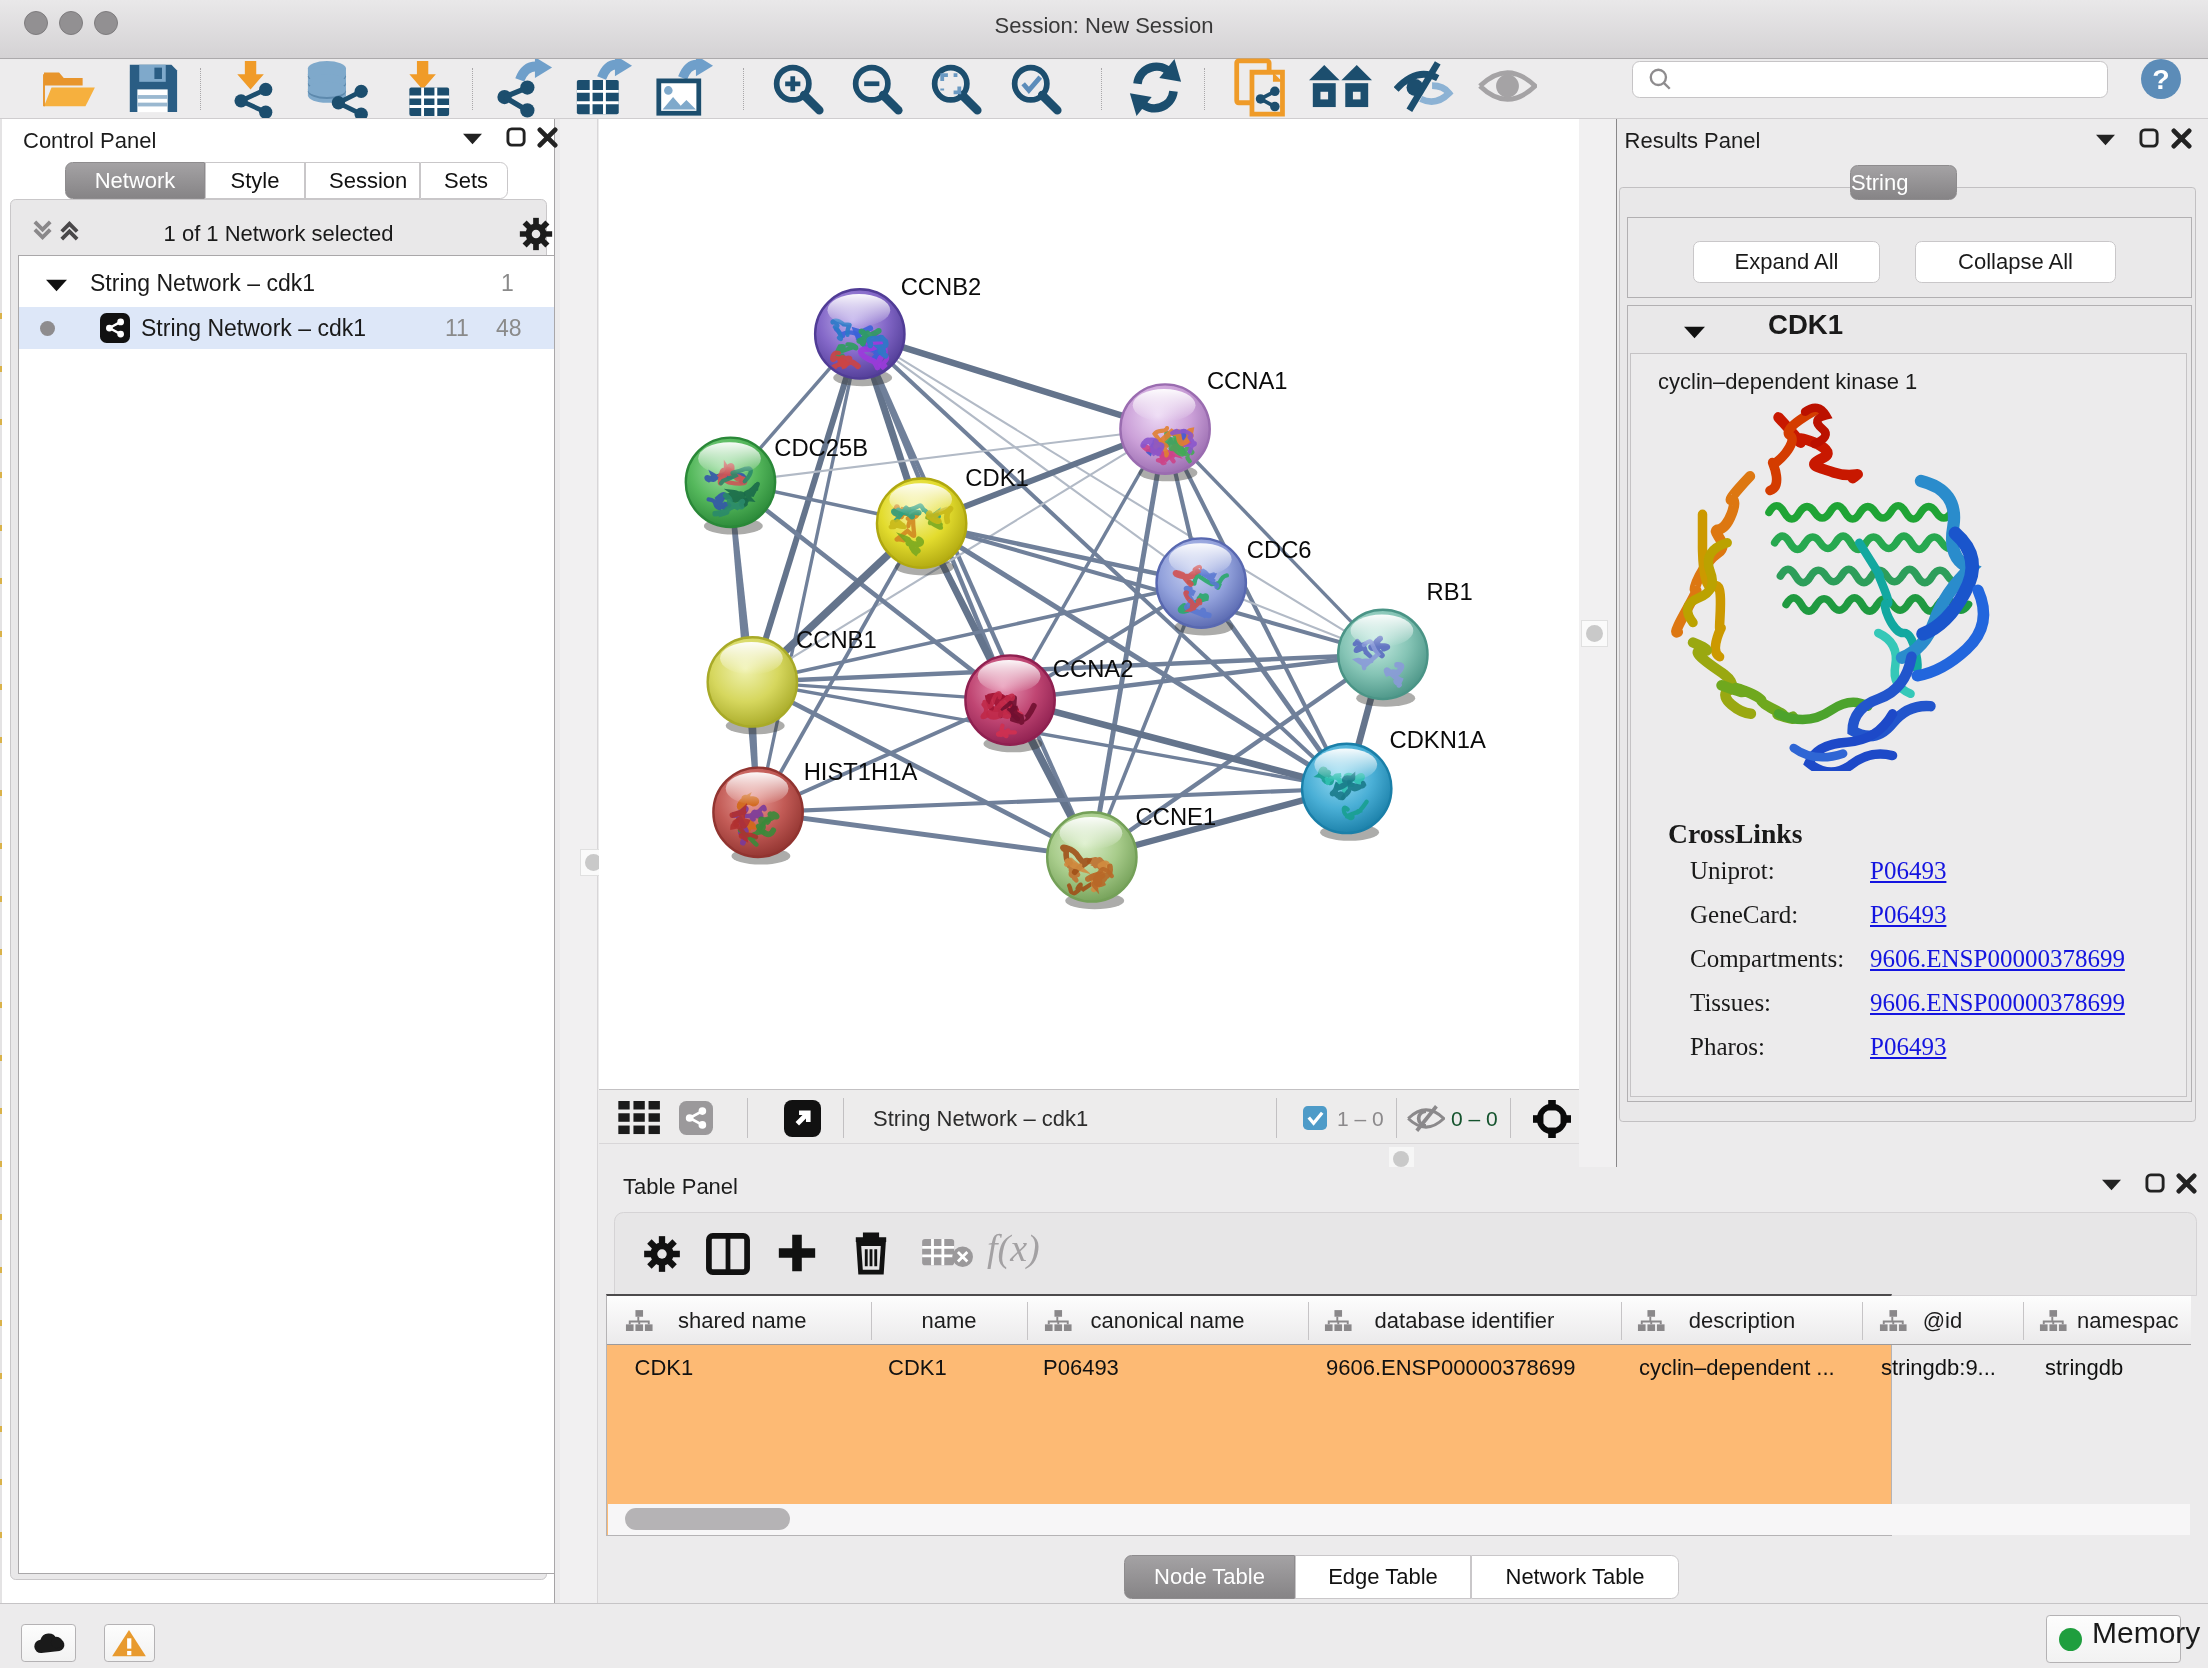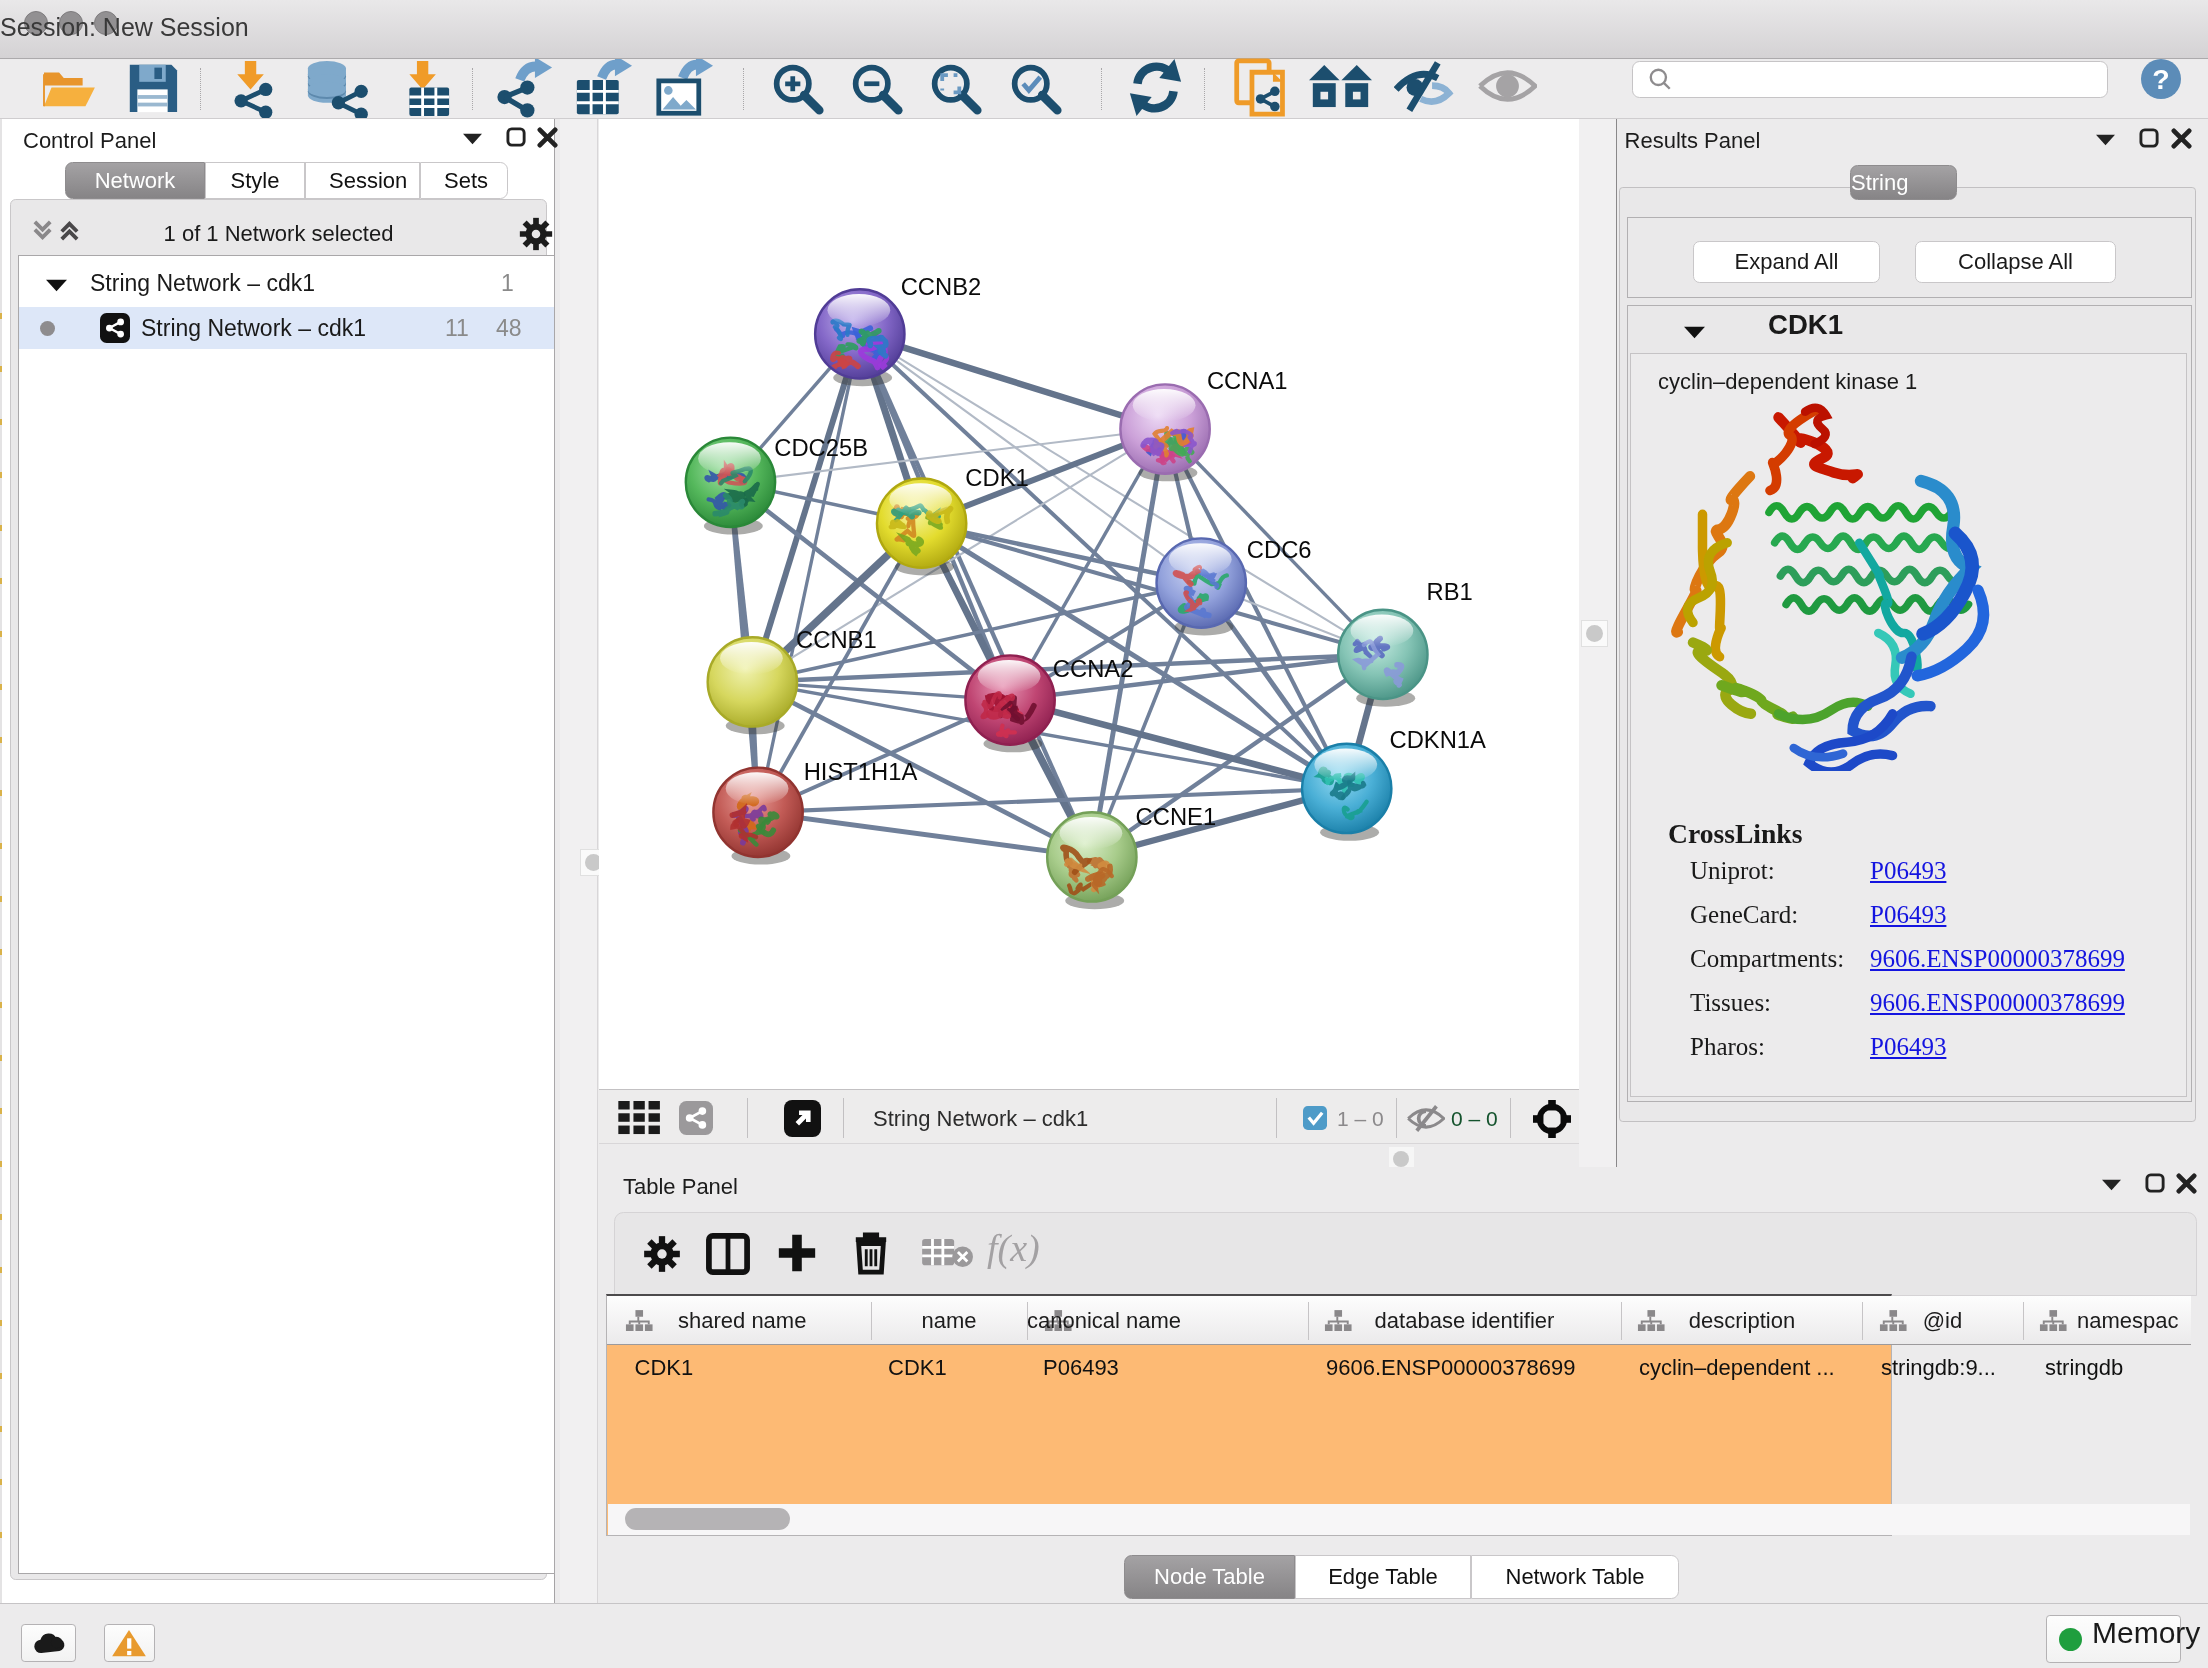--- a/index.html
+++ b/index.html
@@ -1,20 +1,20 @@
 <!DOCTYPE html>
 <html style="font-size:15px"><head><meta charset="utf-8">
 <style>
 *{margin:0;padding:0;box-sizing:border-box}
 html,body{width:2208px;height:1668px;overflow:hidden}
 body{font-family:"Liberation Sans",sans-serif;background:#ecebec;position:relative;color:#1a1a1a}
 .abs{position:absolute}
 #titlebar{left:0;top:0;width:2208px;height:59px;background:linear-gradient(#e9e8e9,#d4d2d4);border-bottom:1px solid #acaaac}
 .tl{position:absolute;top:10.5px;width:24px;height:24px;border-radius:50%;background:#929092;border:1px solid #7e7c7e}
-#wtitle{position:absolute;top:13.3px;left:0;width:2208px;text-align:left;font-size:25px;color:#393939}
+#wtitle{position:absolute;top:13.3px;left:0;width:2208px;text-align:center;font-size:22px;color:#393939}
 #toolbar{left:0;top:60px;width:2208px;height:59px;background:#edecED;border-bottom:1px solid #cfcdcf}
 .tsep{position:absolute;top:68px;height:42px;width:0;border-left:1.9px dotted #a9a7a9}
 #searchbox{position:absolute;left:1632px;top:61px;width:476px;height:37px;background:#fff;border:1.9px solid #c6c4c6;border-radius:7.6px}
 
 .ptitle{font-size:22px;color:#1c1c1c}
 #cpanel{left:2px;top:119px;width:553px;height:1484px;background:#ffffff;border-right:1.9px solid #a5a3a5}
 #leftstrip{left:0;top:119px;width:7.6px;height:1484px;background:#e4e3e4}
 #ydash{left:0;top:266px;width:2.9px;height:1274px;background:repeating-linear-gradient(rgba(0,0,0,0) 0 47px,#d9b24a 47px 53px)}
 .tabrow{position:absolute;display:flex}
 .tab{height:37px;line-height:35px;padding:0 23px;font-size:22px;background:#fff;border:1px solid #c9c7c9;color:#111;text-align:center}
@@ -719,21 +719,21 @@
     <div class="hlab" style="left:264px;width:156px;text-align:center">name</div>
     <svg class="hicon" style="left:437px" width="28.5" height="27" viewBox="0 0 30 28">
         <g fill="#8a888a">
           <rect x="11" y="2" width="8" height="7"></rect>
           <rect x="1" y="17" width="8" height="7"></rect>
           <rect x="11" y="17" width="8" height="7"></rect>
           <rect x="21" y="17" width="8" height="7"></rect>
           <path d="M14 9 v5 M5 17 v-3 h20 v3 M15 14 v3" stroke="#8a888a" stroke-width="2" fill="none"></path>
         </g>
       </svg>
-    <div class="hlab" style="left:420px;width:281px;">canonical name</div>
+    <div class="hlab" style="left:420px;width:281px;text-align:center">canonical name</div>
     <svg class="hicon" style="left:717px" width="28.5" height="27" viewBox="0 0 30 28">
         <g fill="#8a888a">
           <rect x="11" y="2" width="8" height="7"></rect>
           <rect x="1" y="17" width="8" height="7"></rect>
           <rect x="11" y="17" width="8" height="7"></rect>
           <rect x="21" y="17" width="8" height="7"></rect>
           <path d="M14 9 v5 M5 17 v-3 h20 v3 M15 14 v3" stroke="#8a888a" stroke-width="2" fill="none"></path>
         </g>
       </svg>
     <div class="hlab" style="left:701px;width:313px;text-align:center">database identifier</div>

